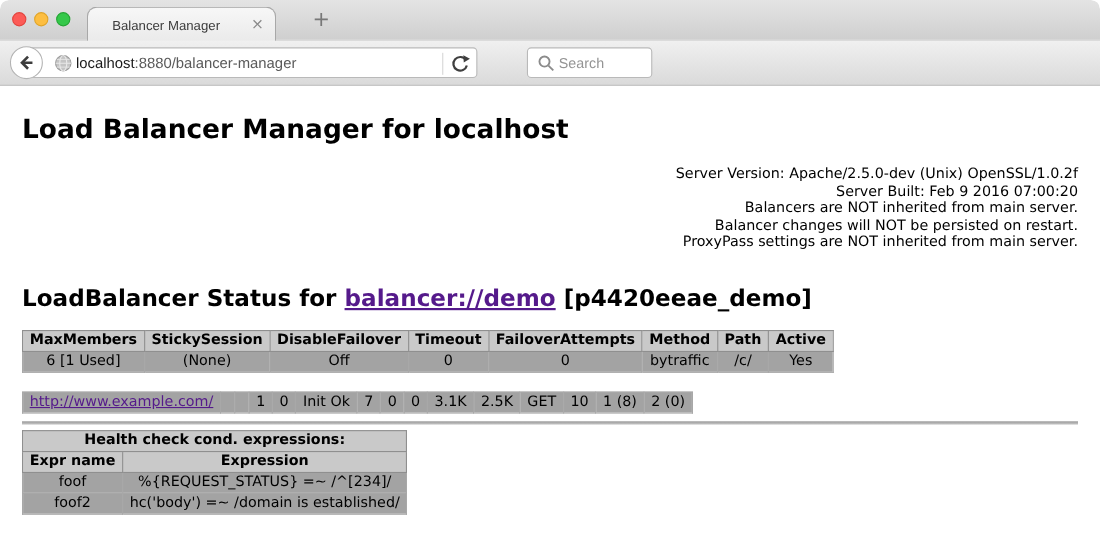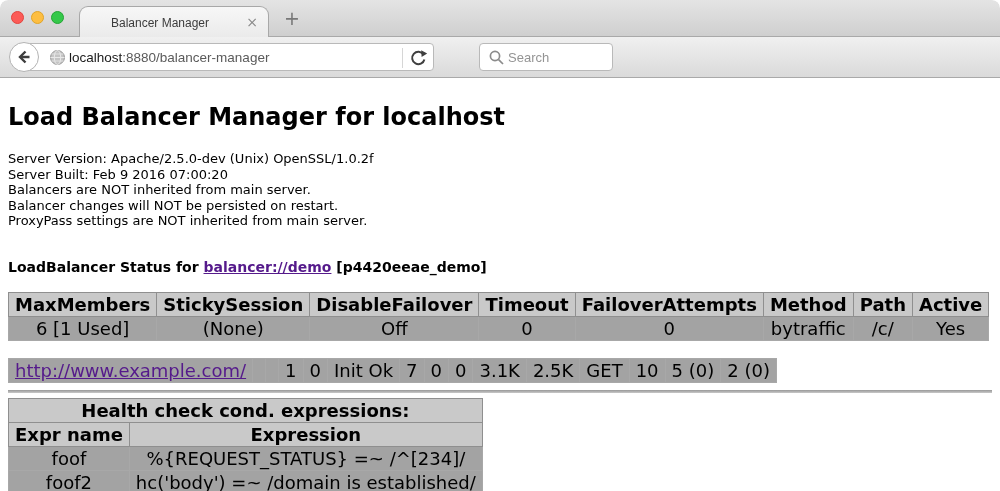--- a/index.html
+++ b/index.html
@@ -7,21 +7,21 @@
   body { font-family:"DejaVu Sans","Liberation Sans",sans-serif; }
   .browser { position:relative; width:1000px; height:491px; overflow:hidden; background:#fff; border-radius:8px 8px 0 0; }
 
   
   .titlebar { position:absolute; left:0; top:0; width:1000px; height:37px;
     background:linear-gradient(180deg,#e4e4e4,#cfcfcf); border-bottom:1px solid #a9a9a9; border-radius:8px 8px 0 0; }
   .traffic { position:absolute; top:11px; width:13px; height:13px; border-radius:50%; }
   .t-red    { left:11px; background:#fc5b57; border:1px solid #e2443e; }
   .t-yellow { left:31px; background:#fdbe41; border:1px solid #e0a428; }
   .t-green  { left:51px; background:#35c84a; border:1px solid #24a534; }
-  .tab { position:absolute; left:79px; top:6px; width:190px; height:32px;
+  .tab { position:absolute; left:79px; top:6px; width:172px; height:32px;
     background:linear-gradient(180deg,#f7f7f7,#eaeaea); border:1px solid #a8a8a8; border-bottom:none;
     border-radius:9px 9px 0 0; }
   .tab-title { position:absolute; left:0; right:28px; top:9px; text-align:center; font-size:12px; color:#3c3c3c;
     font-family:"Liberation Sans",sans-serif; white-space:nowrap; overflow:hidden; }
   .tab-close { position:absolute; right:10px; top:7px; font-size:14px; color:#8a8a8a; line-height:16px; cursor:default; }
   .newtab { position:absolute; left:284px; top:7px; font-size:19px; color:#787878; font-weight:400; }
 
   
   .toolbar { position:absolute; left:0; top:37px; width:1000px; height:41px;
     background:linear-gradient(180deg,#f0f0f0,#dadada); border-bottom:1px solid #a9a9a9; }
@@ -30,37 +30,37 @@
   .urlbar { position:absolute; left:24px; top:6px; width:410px; height:28px; background:#fff;
     border:1px solid #b9b9b9; border-radius:4px; z-index:1; }
   .globe { position:absolute; left:24px; top:5px; }
   .url-text { position:absolute; left:44px; top:6px; font-size:13.5px; white-space:nowrap;
     font-family:"Liberation Sans",sans-serif; }
   .url-text .dom { color:#1a1a1a; }
   .url-text .rest { color:#5a5a5a; }
   .url-sep { position:absolute; right:30px; top:4px; width:1px; height:20px; background:#d6d6d6; }
   .reload { position:absolute; right:5px; top:4px; }
   .block-btn { position:absolute; left:441px; top:46px; width:23px; height:23px; }
-  .searchbar { position:absolute; left:479px; top:6px; width:134px; height:28px; background:#fff;
+  .searchbar { position:absolute; left:479px; top:6px; width:114px; height:28px; background:#fff;
     border:1px solid #b9b9b9; border-radius:4px;padding-left:44px; }
   .search-glass { position:absolute; left:8px; top:5px; }
   .search-ph { position:absolute; left:28px; top:6px; font-size:13px; color:#949494;
     font-family:"Liberation Sans",sans-serif; }
   .tb-icon { position:absolute; top:48px; width:20px; height:20px; }
   .tb-sep { position:absolute; top:47px; width:1px; height:22px; background:#c2c2c2; }
   .caret-down { position:absolute; }
 
   
   .content { position:absolute; left:0; top:78px; width:1000px; height:324px; background:#fff;
-    padding:0 8px; color:#000; }
+    padding:0 20px; color:#000; }
   h1.page-title { font-size:24px; font-weight:bold; margin:25px 0 0 0; letter-spacing:0; }
-  .server-info { margin-top:20px; font-size:13px; line-height:15.6px; }
-  .status-heading { margin-top:30px; font-size:14px; font-weight:bold; }
+  .server-info { margin-top:20px; font-size:13px; line-height:15.6px;text-align:right; }
+  .status-heading { margin-top:30px; font-size:21px; font-weight:bold; }
   .status-heading a { color:#551a8b; }
-  table { border-collapse:collapse; font-size:18px; margin-top:17px; }
+  table { border-collapse:collapse; font-size:13px; margin-top:17px; }
   th { background:#c9c9c9; border:1px solid #8f8f8f; font-weight:bold; padding:1px 6px; text-align:center; height:19px; }
   td { background:#a3a3a3; border:1px solid #a8a8a8; padding:1px 6px; text-align:center; height:19px; }
   table { border:1px solid #5e5e5e; }
   td.left { text-align:left; }
   a.worker-link, a.balancer-link { color:#551a8b; text-decoration:underline; }
   hr.rule { border:none; height:3px; background:linear-gradient(180deg,#989898,#c9c9c9); margin:7px 0 0 0; }
   .health-table { margin-top:5px; }
 
   svg { display:block; }
 </style>
@@ -272,21 +272,21 @@
         <td>1</td>
         <td>0</td>
         <td>Init Ok</td>
         <td>7</td>
         <td>0</td>
         <td>0</td>
         <td>3.1K</td>
         <td>2.5K</td>
         <td>GET</td>
         <td>10</td>
-        <td>5 (0)</td>
+        <td>1 (8)</td>
         <td>2 (0)</td>
 
       </tr>
     </tbody>
       </table>
 
     <hr class="rule">
 
     <table class="health-table">
       <tbody>

